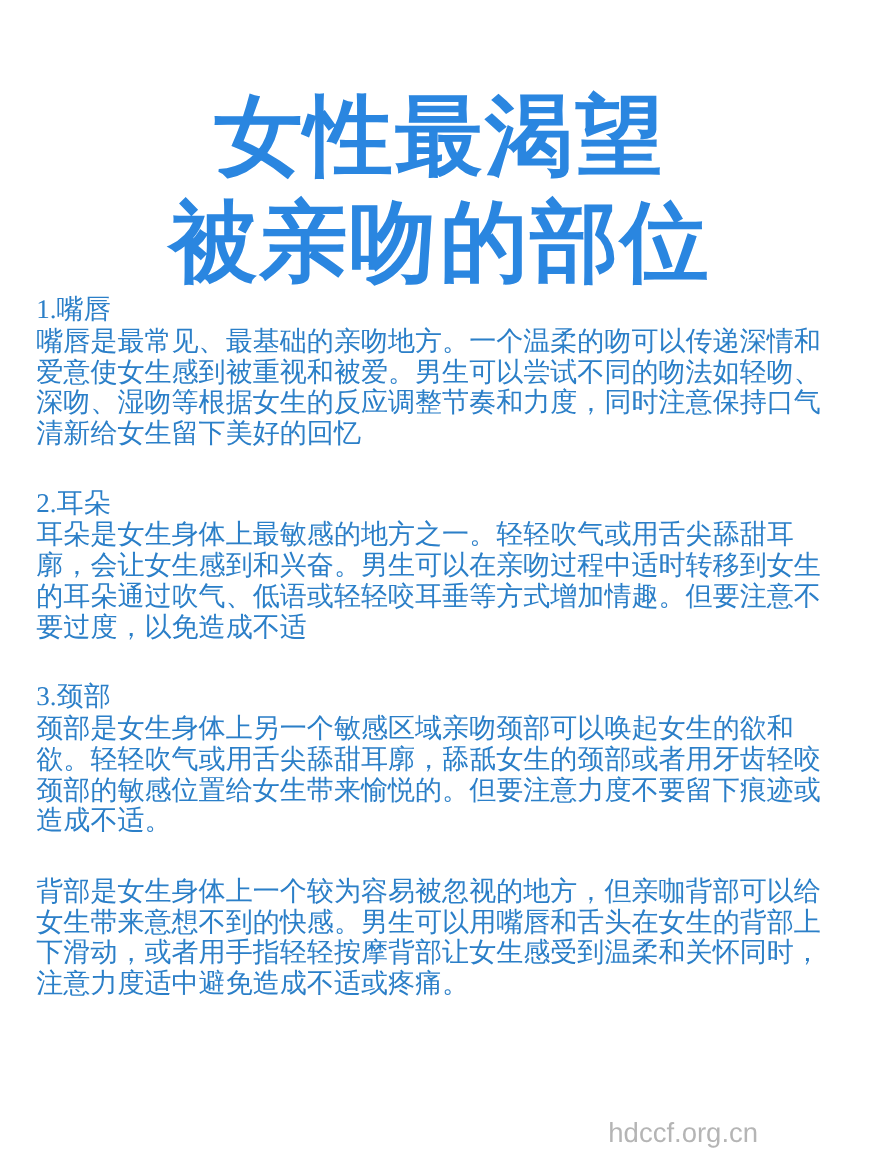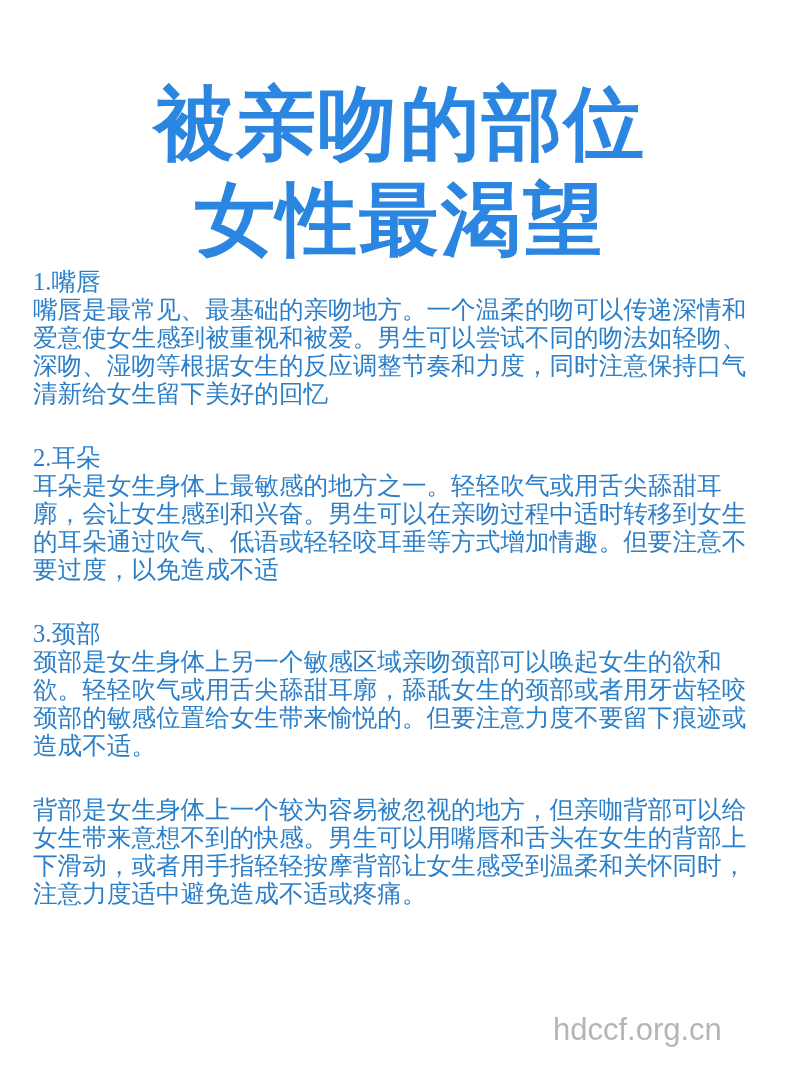--- a/index.html
+++ b/index.html
@@ -38,30 +38,30 @@
     }
     .section { margin: 0 0 36px 0; }
     .section-heading { display: block; font-family: Liberation Serif, serif; }
     .section-body { display: block; word-break: break-all; }
     .watermark {
       position: absolute;
       left: 553px;
       top: 1015px;
       color: #b5b5b5;
       font-family: "Liberation Sans", sans-serif;
-      font-size: 31px;
+      font-size: 25px;
       line-height: 30px;
     }
   </style>
 </head>
 <body>
 
 <h1 class="title">
+  <span class="line">女性最渴望</span>
   <span class="line">被亲吻的部位</span>
-  <span class="line">女性最渴望</span>
 </h1>
 
 <div class="content">
   <div class="section">
     <span class="section-heading">1.嘴唇</span>
     <span class="section-body">嘴唇是最常见、最基础的亲吻地方。一个温柔的吻可以传递深情和爱意使女生感到被重视和被爱。男生可以尝试不同的吻法如轻吻、深吻、湿吻等根据女生的反应调整节奏和力度，同时注意保持口气清新给女生留下美好的回忆</span>
   </div>
   <div class="section">
     <span class="section-heading">2.耳朵</span>
     <span class="section-body">耳朵是女生身体上最敏感的地方之一。轻轻吹气或用舌尖舔甜耳廓，会让女生感到和兴奋。男生可以在亲吻过程中适时转移到女生的耳朵通过吹气、低语或轻轻咬耳垂等方式增加情趣。但要注意不要过度，以免造成不适</span>

